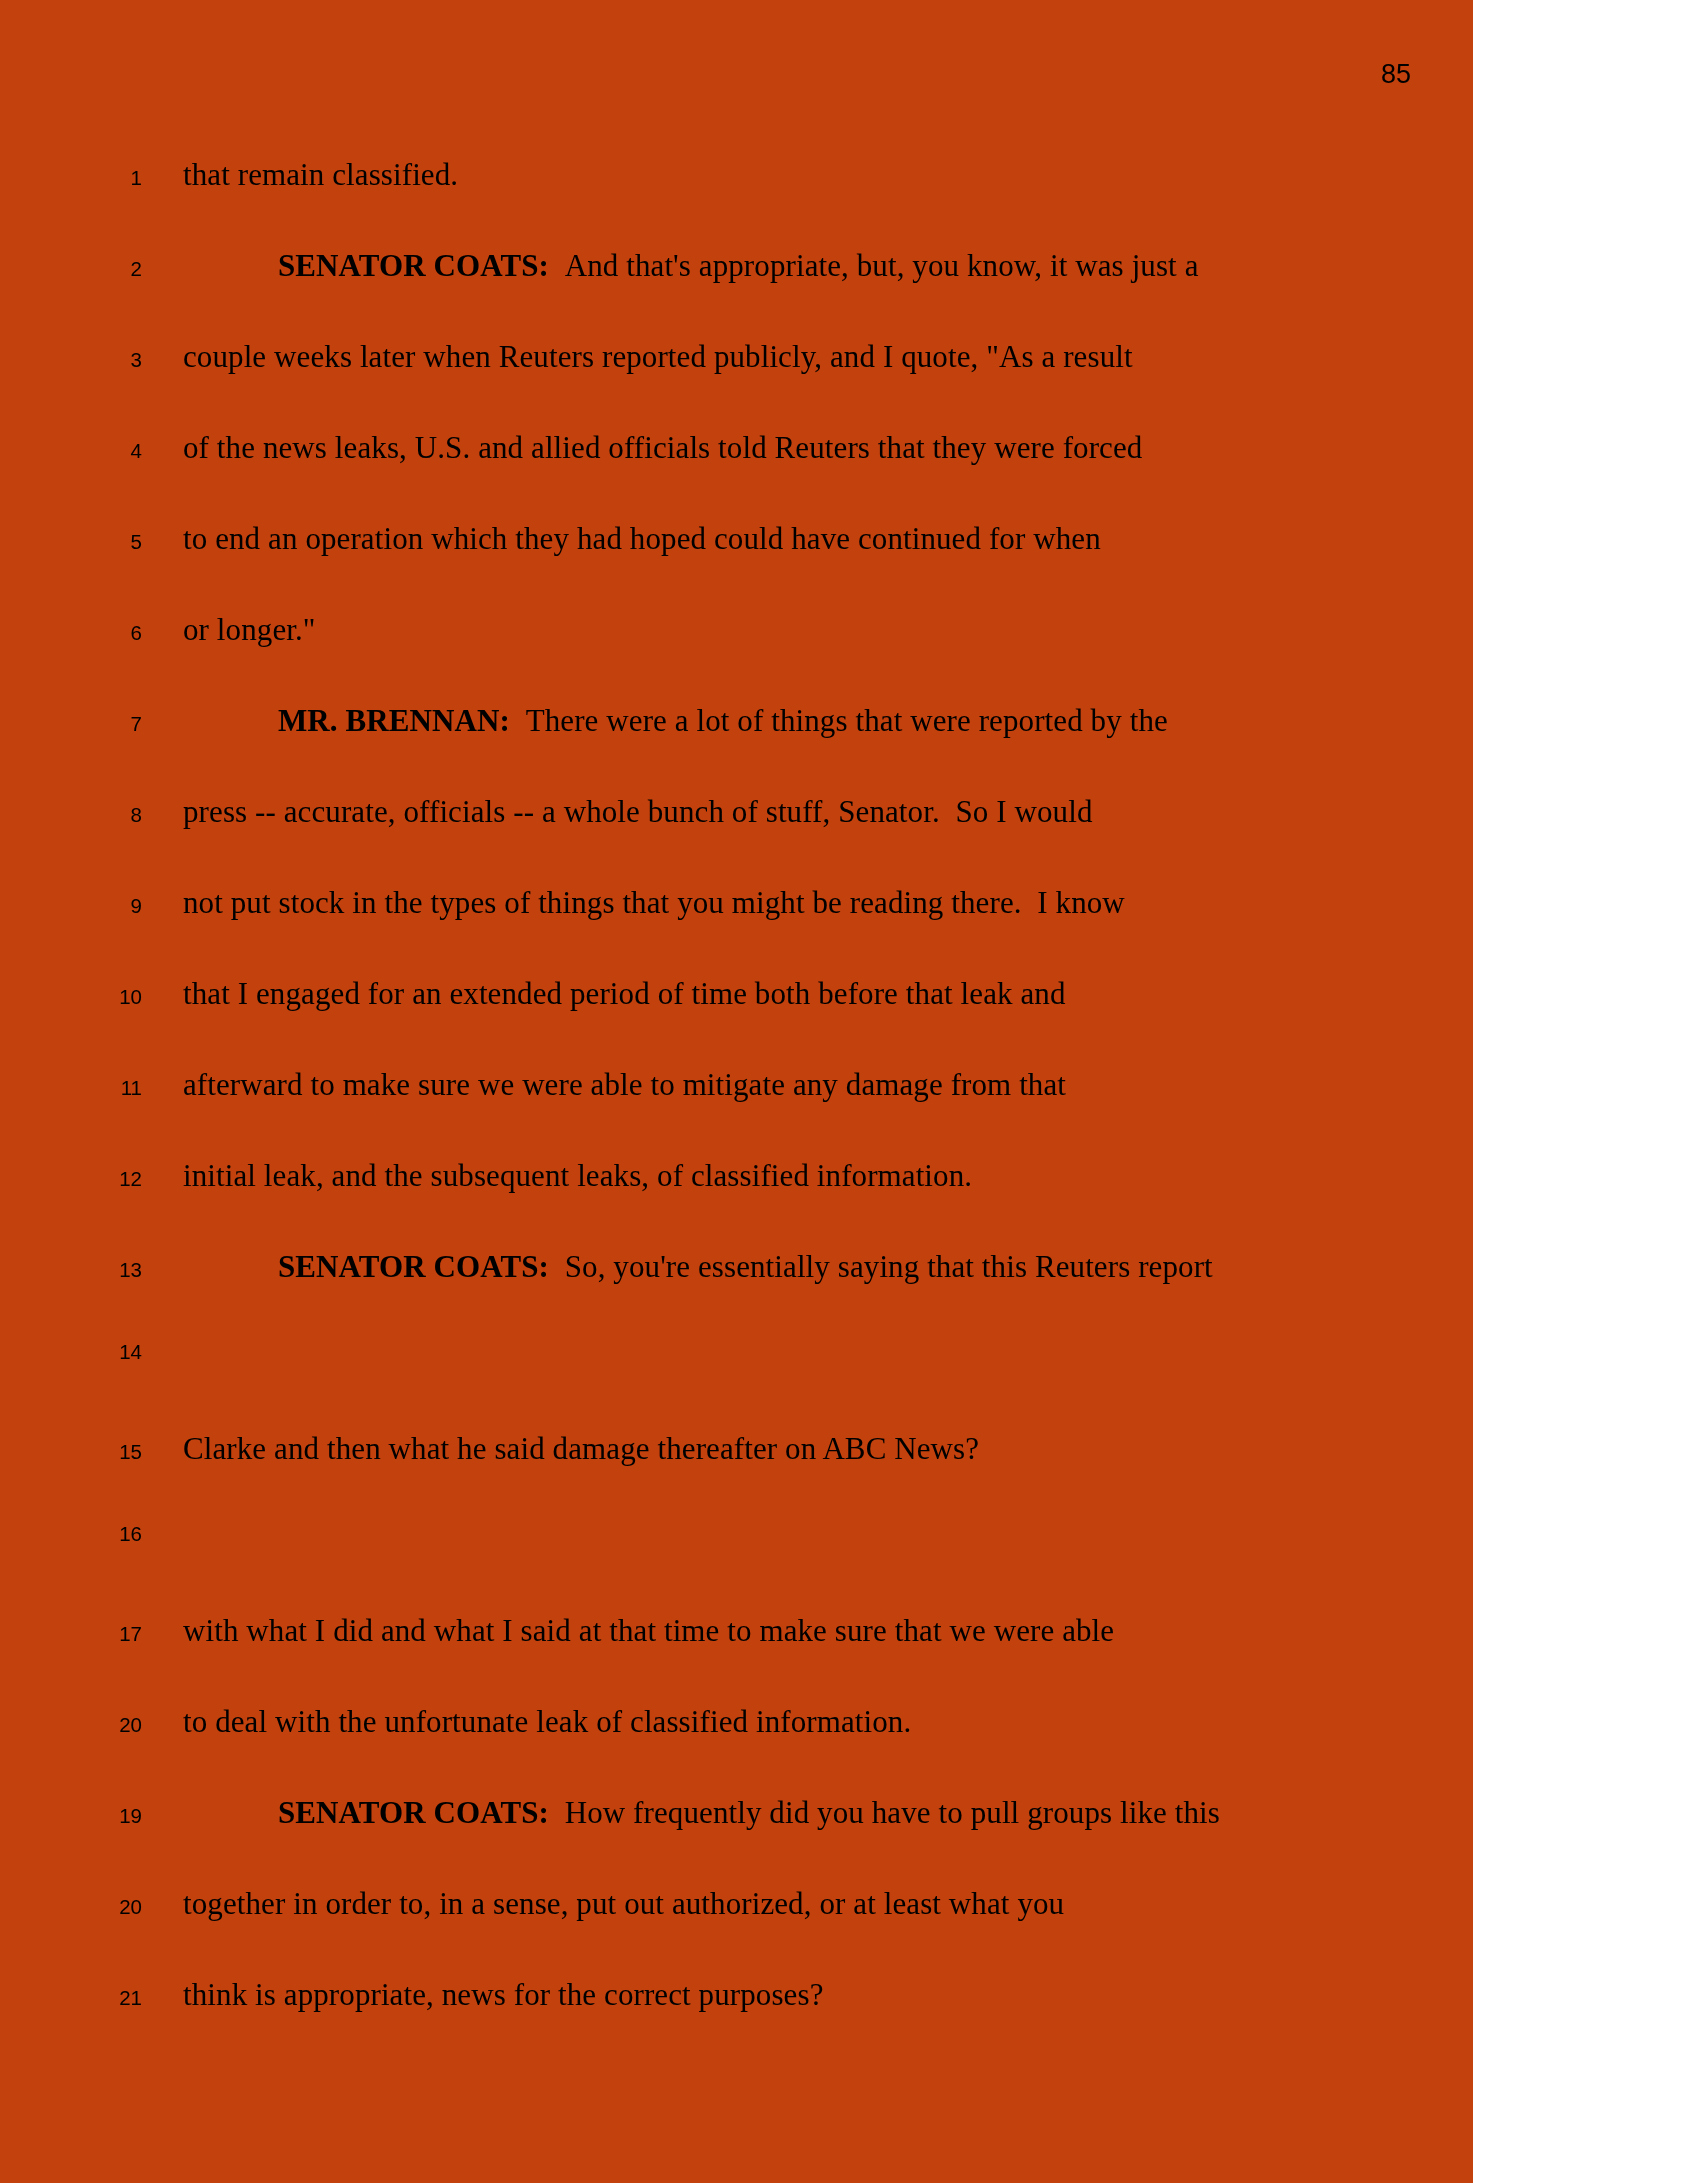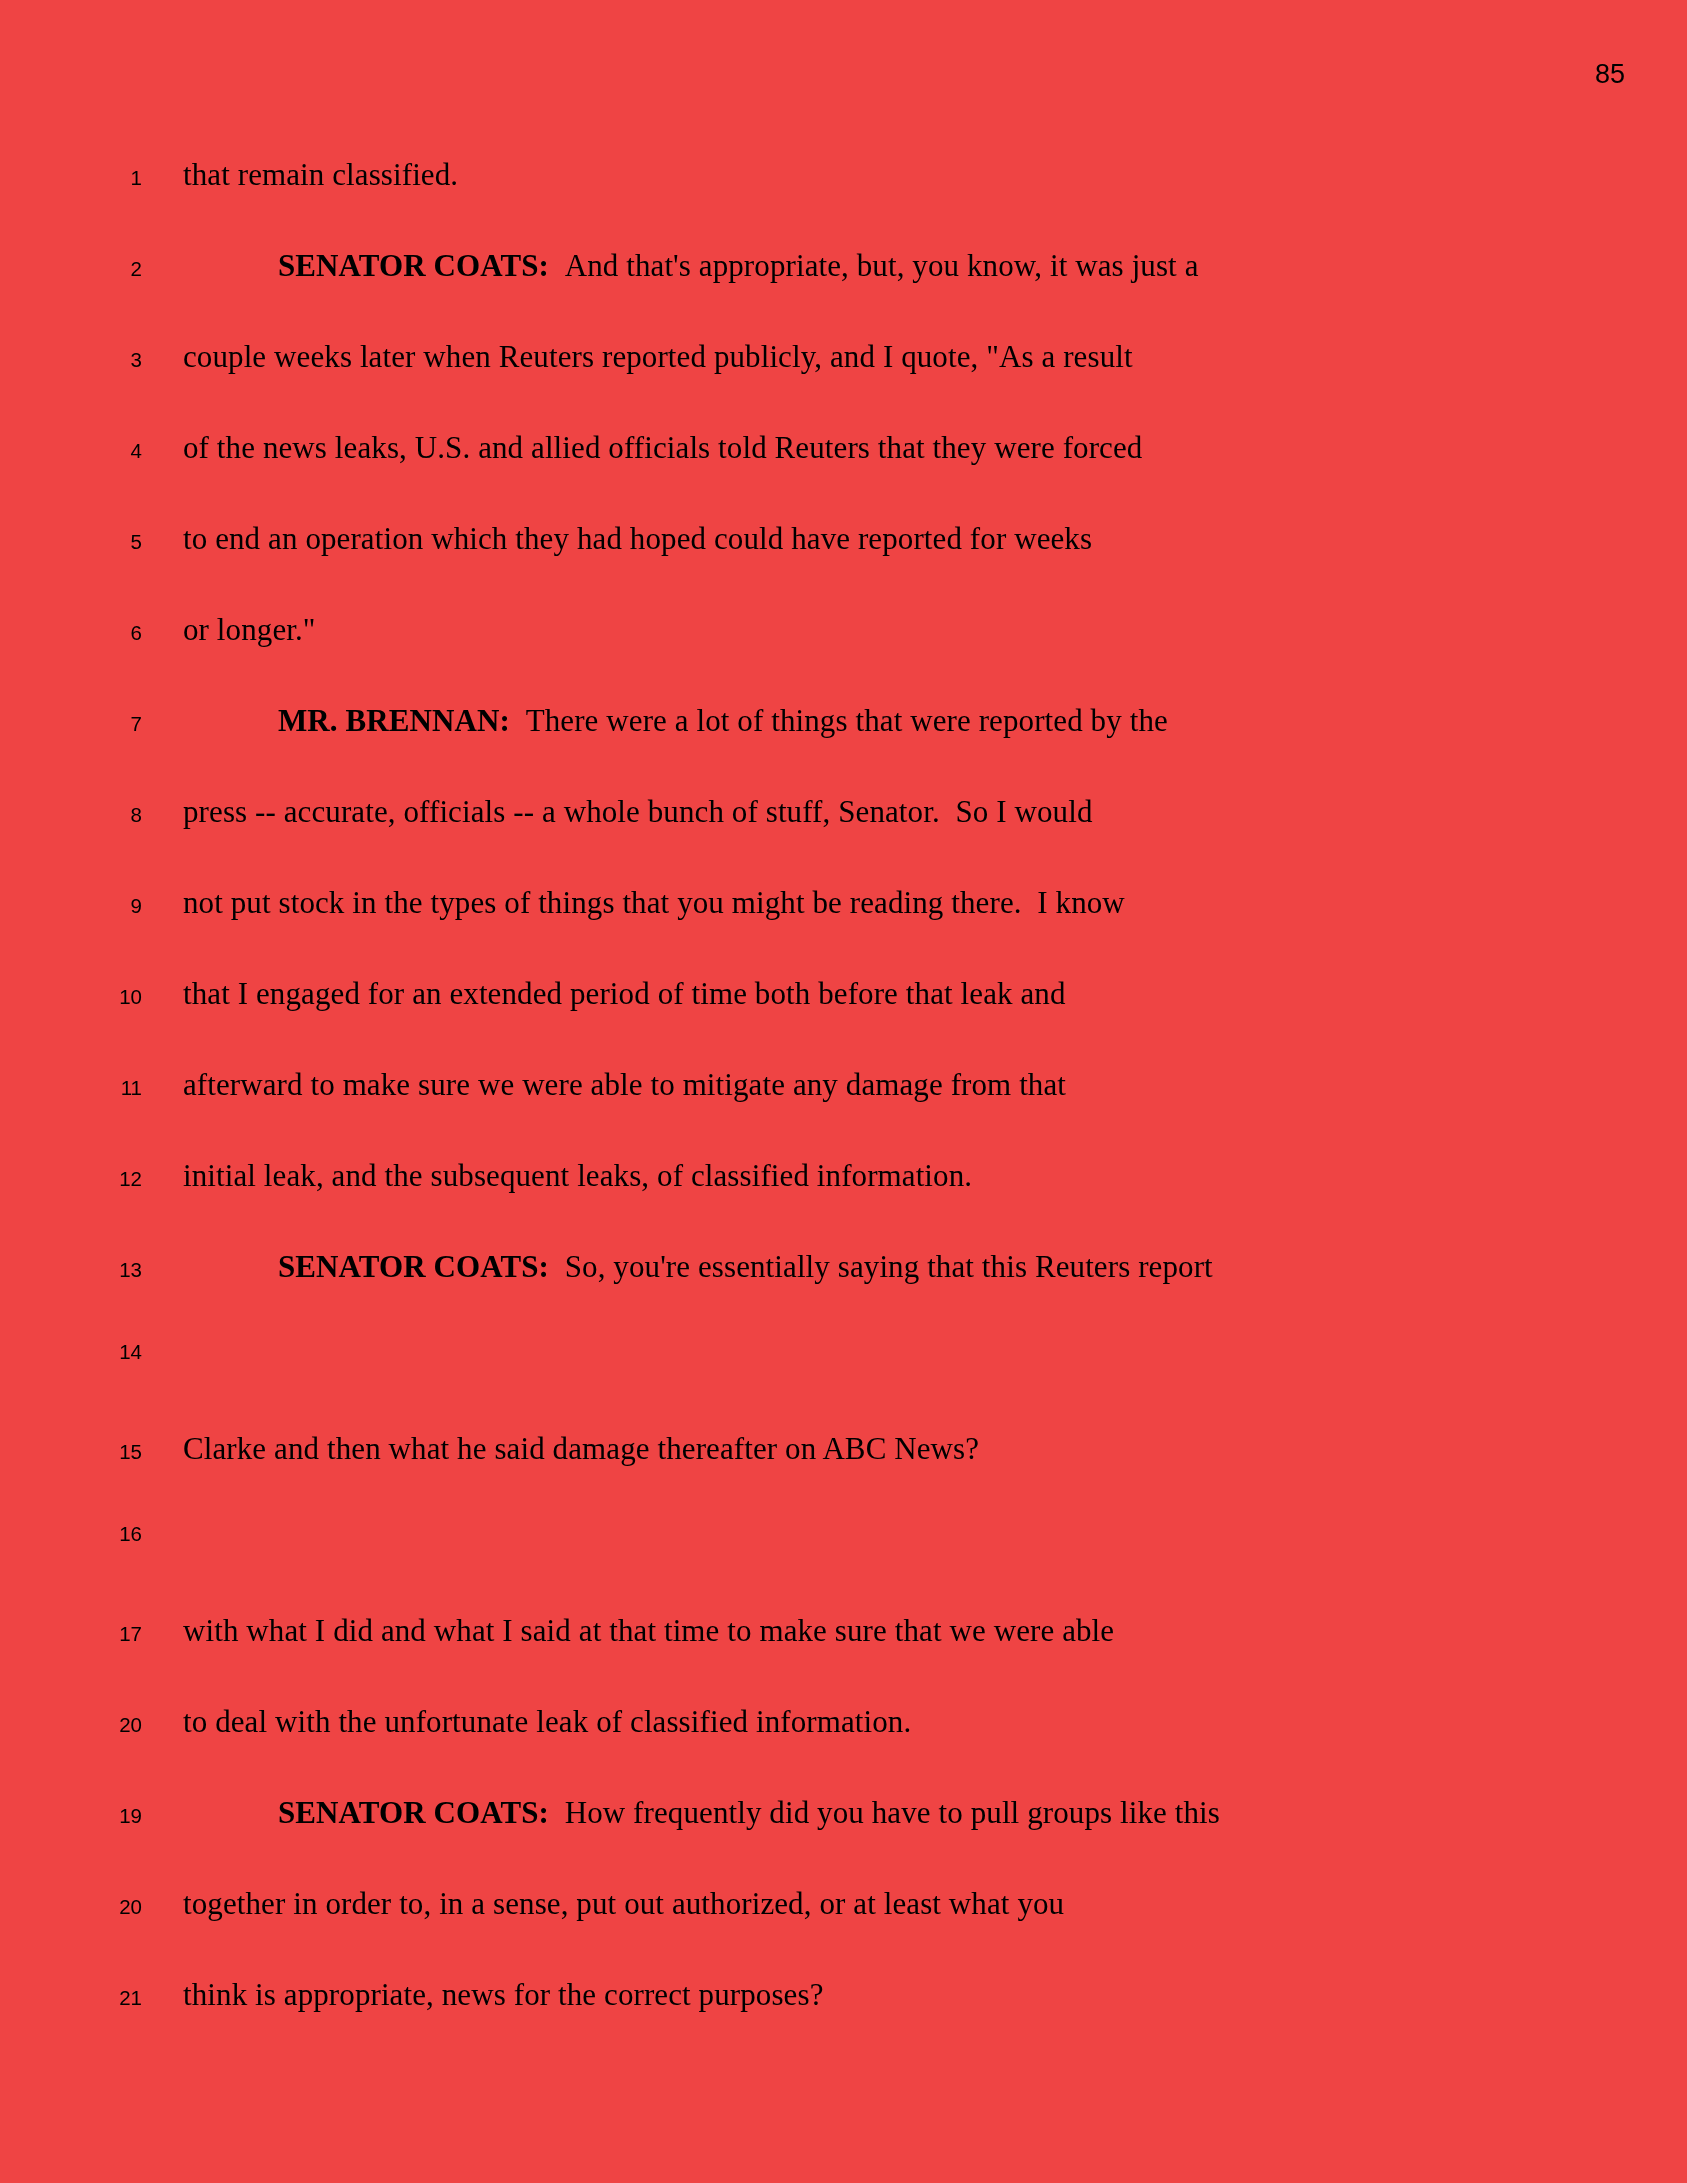--- a/index.html
+++ b/index.html
@@ -5,23 +5,23 @@
   html, body { margin: 0; padding: 0; }
   body {
     width: 1687px;
     height: 2183px;
     background: #ffffff;
     color: #000000;
     font-family: "Liberation Sans", sans-serif;
   }
   .page {
     position: relative;
-    width: 1687px;
+    width: 1473px;
     height: 2183px;
-    background: #ef4444;
+    background: #c2410c;
     overflow: hidden;
   }
   .page-number {
     position: absolute;
     top: 61px;
     right: 62px;
     font-size: 27px;
     line-height: 1;
   }
   .lines {
@@ -76,21 +76,21 @@
     <span class="line-text"><span class="line-body">couple weeks later when Reuters reported publicly, and I quote, "As a result</span></span>
   </div>
 
   <div class="line">
     <span class="line-num">4</span>
     <span class="line-text"><span class="line-body">of the news leaks, U.S. and allied officials told Reuters that they were forced</span></span>
   </div>
 
   <div class="line">
     <span class="line-num">5</span>
-    <span class="line-text"><span class="line-body">to end an operation which they had hoped could have reported for weeks</span></span>
+    <span class="line-text"><span class="line-body">to end an operation which they had hoped could have continued for when</span></span>
   </div>
 
   <div class="line">
     <span class="line-num">6</span>
     <span class="line-text"><span class="line-body">or longer."</span></span>
   </div>
 
   <div class="line">
     <span class="line-num">7</span>
     <span class="line-text indent"><b class="speaker">MR. BRENNAN:  </b><span class="line-body">There were a lot of things that were reported by the</span></span>

